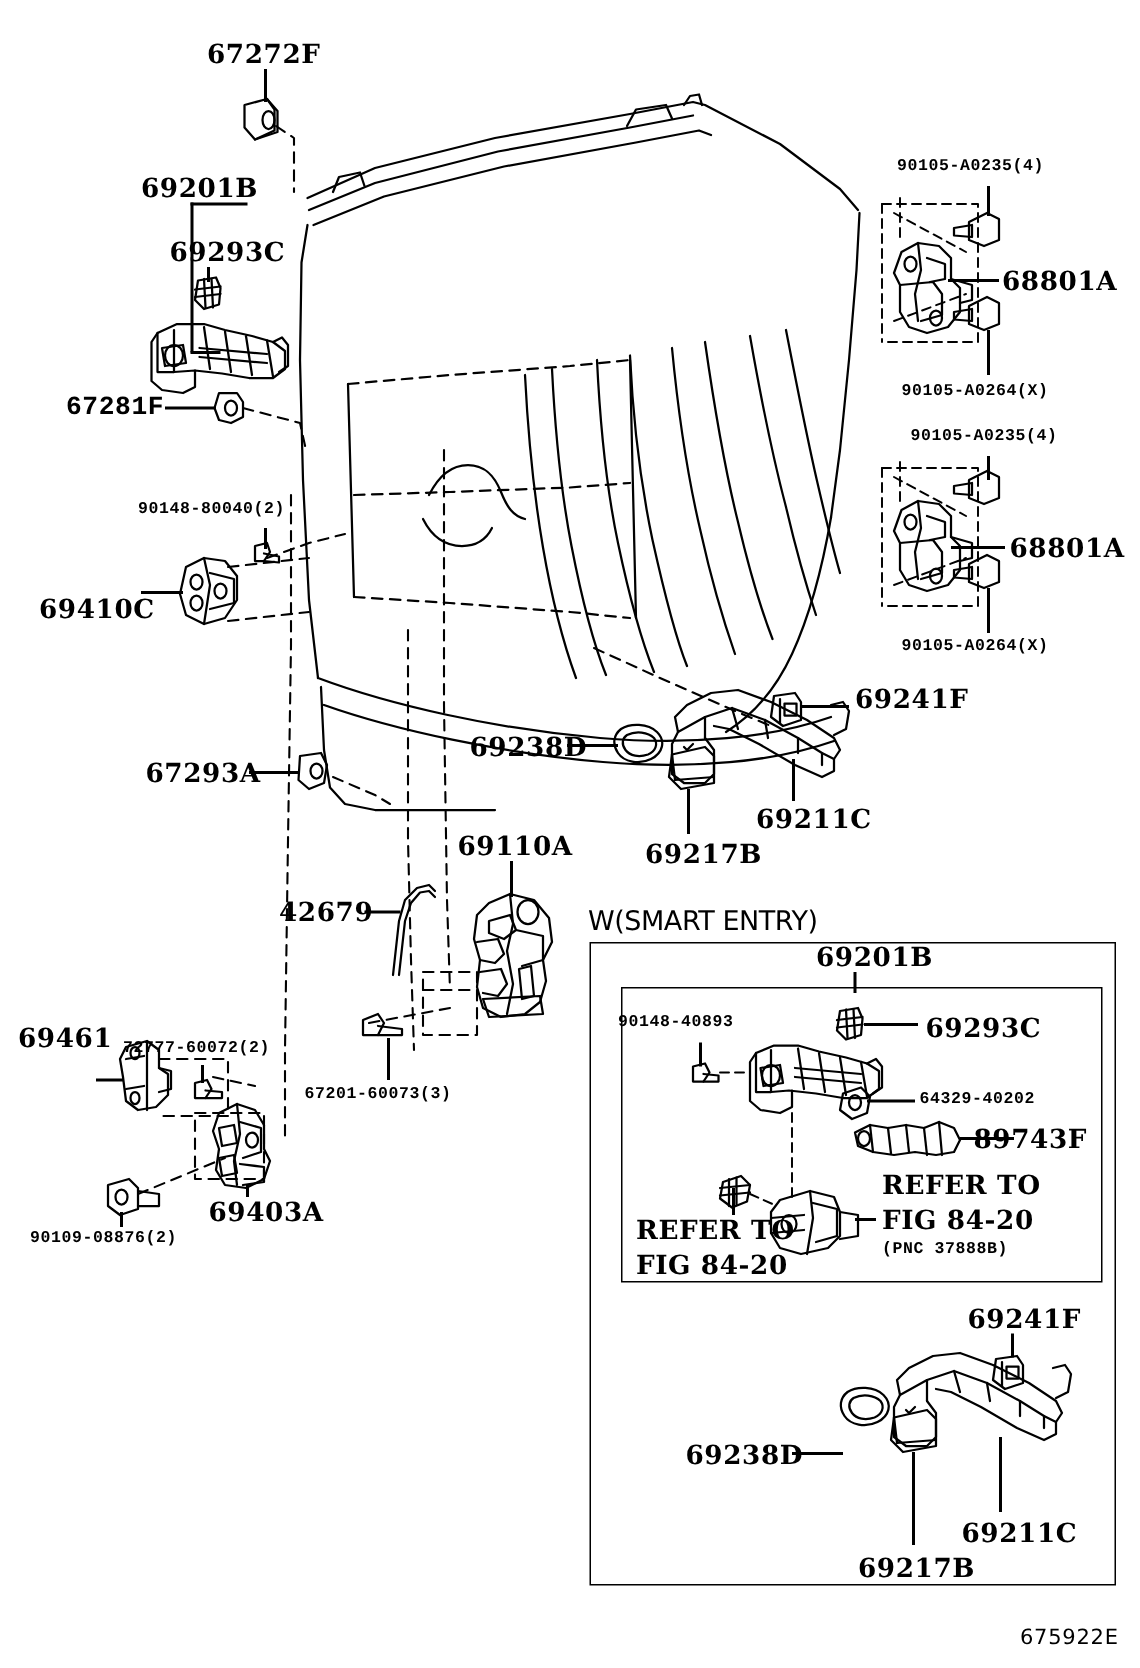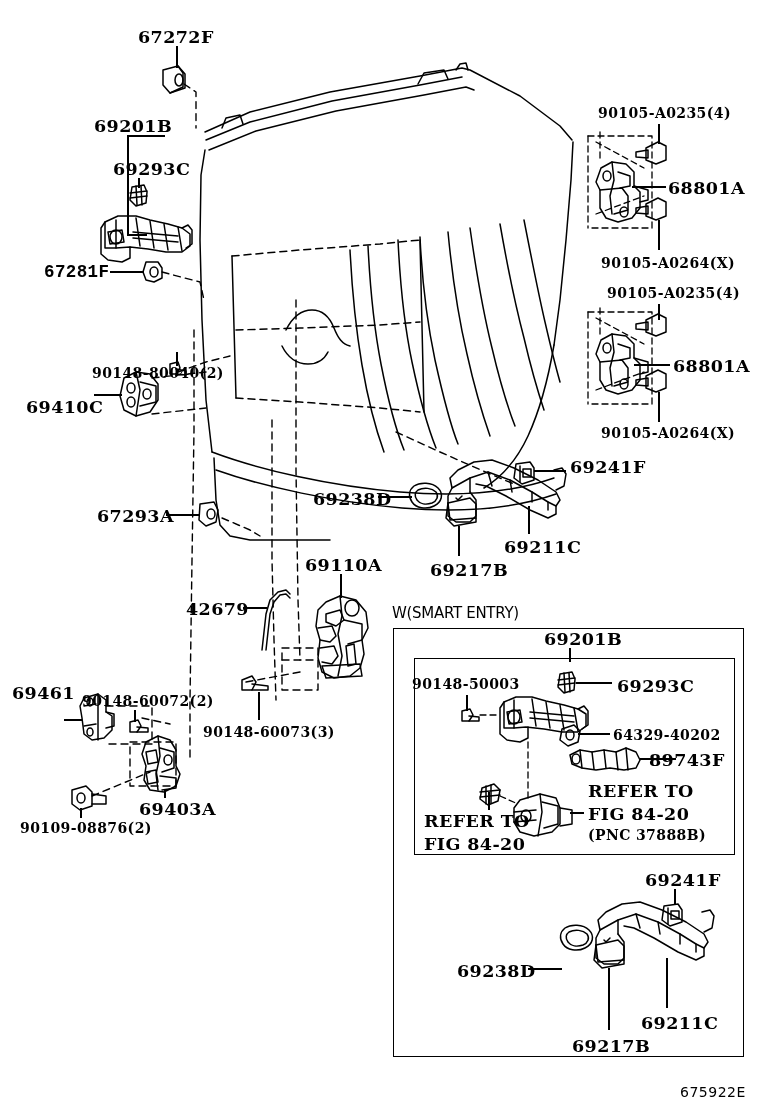--- a/index.html
+++ b/index.html
@@ -20,27 +20,27 @@
   .lbl {
     position: absolute;
     font-family: "DejaVu Serif", serif;
     font-weight: bold;
     font-size: 17.5px;
     letter-spacing: 0.4px;
     color: #000000;
     white-space: nowrap;
     line-height: 1.05;
   }
-  .lbl.sm { font-size: 14px; }
+  .lbl.sm { font-size: 11px; font-family: Liberation Mono, monospace; }
   
   .thin {
     position: absolute;
     font-family: "DejaVu Sans", sans-serif;
     font-weight: normal;
-    font-size: 15px;
+    font-size: 18px;
     letter-spacing: -0.3px;
     color: #000000;
     white-space: nowrap;
   }
   .thin.foot { font-size: 14px; letter-spacing: 0.5px; }
   
   .ldr {
     position: absolute;
     background: #000000;
   }
@@ -507,44 +507,44 @@
   </div>
 
   <div class="box" id="inset-outer" style="left: 393px; top: 628px; width: 351px; height: 429px;"></div>
   <div class="box" id="inset-inner" style="left: 414px; top: 658px; width: 321px; height: 197px;"></div>
 
   <div id="main-label-layer">
       <div class="lbl" style="left: 138px; top: 28px;">67272F</div>
       <div class="lbl" style="left: 94px; top: 117px;">69201B</div>
       <div class="lbl" style="left: 113px; top: 160px;">69293C</div>
       <div class="lbl" style="left: 44px; top: 263px; font-family: Liberation Mono, monospace;">67281F</div>
-      <div class="lbl sm" style="left: 92px; top: 335px; margin-top: 31px;">90148-80040(2)</div>
+      <div class="lbl sm" style="left: 92px; top: 335px;">90148-80040(2)</div>
       <div class="lbl" style="left: 26px; top: 398px; text-align: right;">69410C</div>
       <div class="lbl" style="left: 97px; top: 507px;">67293A</div>
       <div class="lbl sm" style="left: 598px; top: 106px;">90105-A0235(4)</div>
       <div class="lbl" style="left: 668px; top: 179px;">68801A</div>
       <div class="lbl sm" style="left: 601px; top: 256px;">90105-A0264(X)</div>
       <div class="lbl sm" style="left: 607px; top: 286px;">90105-A0235(4)</div>
       <div class="lbl" style="left: 673px; top: 357px;">68801A</div>
       <div class="lbl sm" style="left: 601px; top: 426px;">90105-A0264(X)</div>
       <div class="lbl" style="left: 570px; top: 458px;">69241F</div>
       <div class="lbl" style="left: 313px; top: 490px;">69238D</div>
       <div class="lbl" style="left: 504px; top: 538px;">69211C</div>
       <div class="lbl" style="left: 430px; top: 561px;">69217B</div>
       <div class="lbl" style="left: 305px; top: 556px; text-align: right;">69110A</div>
       <div class="lbl" style="left: 186px; top: 600px;">42679</div>
-      <div class="lbl sm" style="left: 82px; top: 694px;">90148-60072(2)</div>
+      <div class="lbl sm" style="left: 82px; top: 694px;">72777-60072(2)</div>
       <div class="lbl" style="left: 12px; top: 684px;">69461</div>
-      <div class="lbl sm" style="left: 203px; top: 725px;">90148-60073(3)</div>
+      <div class="lbl sm" style="left: 203px; top: 725px;">67201-60073(3)</div>
       <div class="lbl" style="left: 139px; top: 800px;">69403A</div>
       <div class="lbl sm" style="left: 20px; top: 821px;">90109-08876(2)</div>
     </div>
   <div id="inset-label-layer">
       <div class="lbl" style="left: 544px; top: 630px;">69201B</div>
-      <div class="lbl sm" style="left: 412px; top: 677px;">90148-50003</div>
+      <div class="lbl sm" style="left: 412px; top: 677px;">90148-40893</div>
       <div class="lbl" style="left: 617px; top: 677px;">69293C</div>
       <div class="lbl sm" style="left: 613px; top: 728px;">64329-40202</div>
       <div class="lbl" style="left: 649px; top: 751px;">89743F</div>
       <div class="lbl" style="left: 588px; top: 782px;">REFER TO</div>
       <div class="lbl" style="left: 588px; top: 805px;">FIG 84-20</div>
       <div class="lbl sm" style="left: 588px; top: 828px;">(PNC 37888B)</div>
       <div class="lbl" style="left: 424px; top: 812px;">REFER TO</div>
       <div class="lbl" style="left: 424px; top: 835px;">FIG 84-20</div>
       <div class="lbl" style="left: 645px; top: 871px;">69241F</div>
       <div class="lbl" style="left: 457px; top: 962px;">69238D</div>

